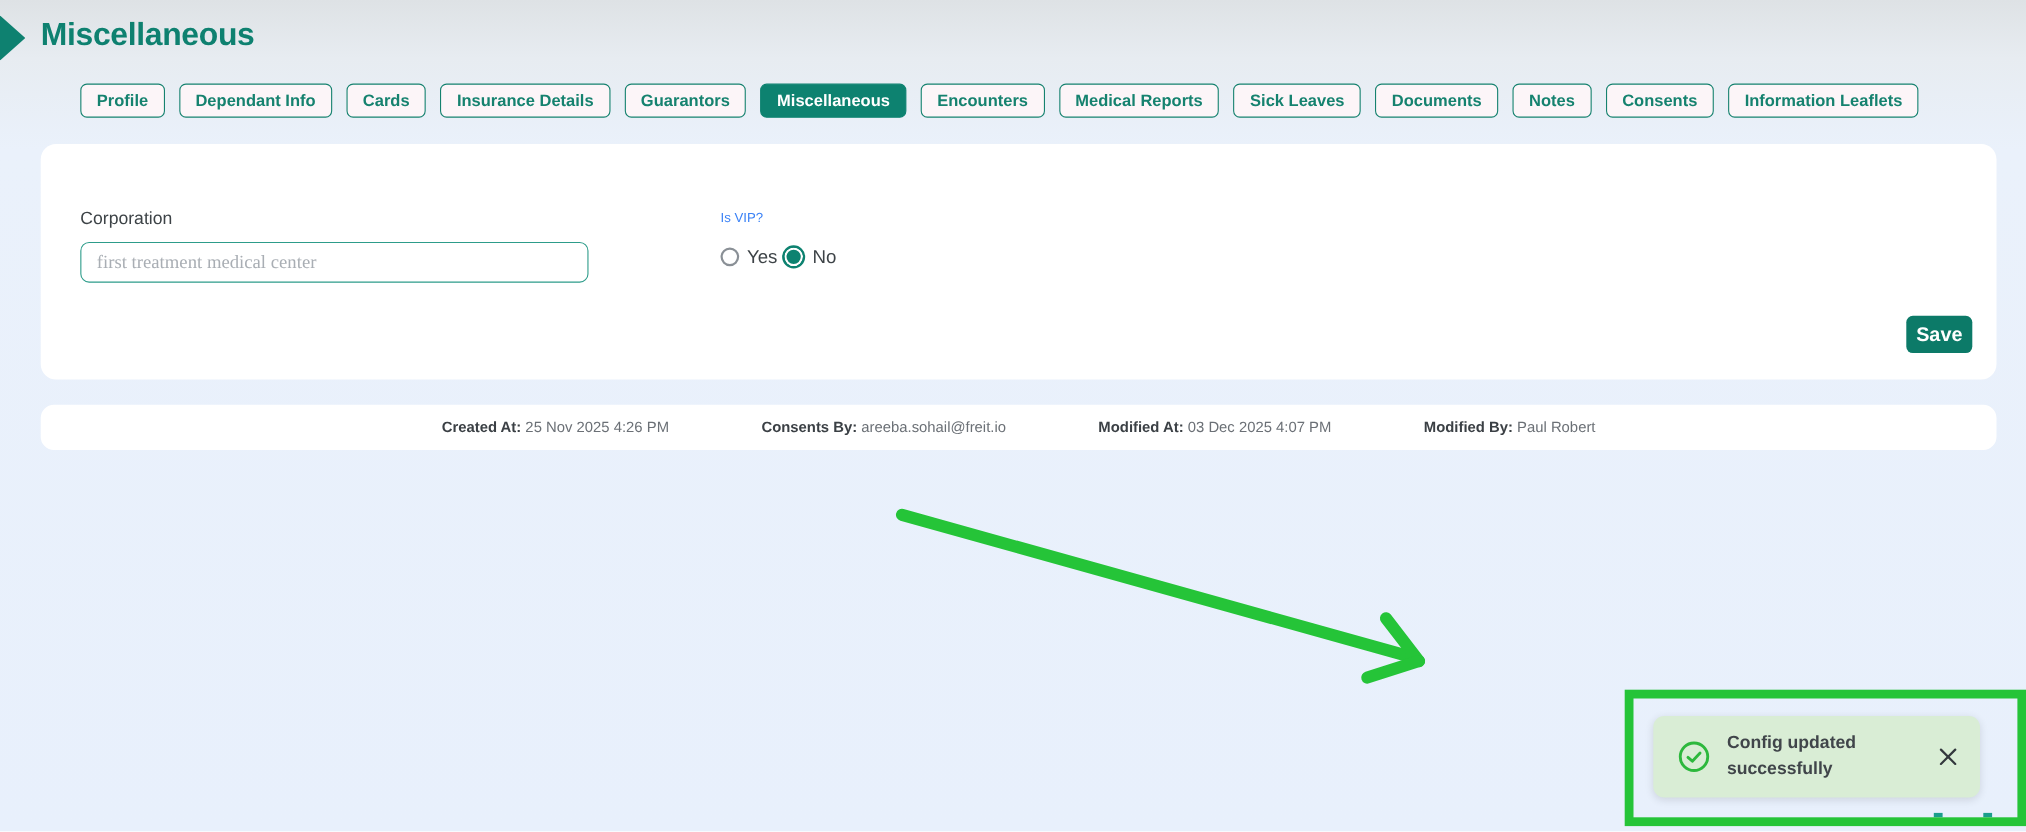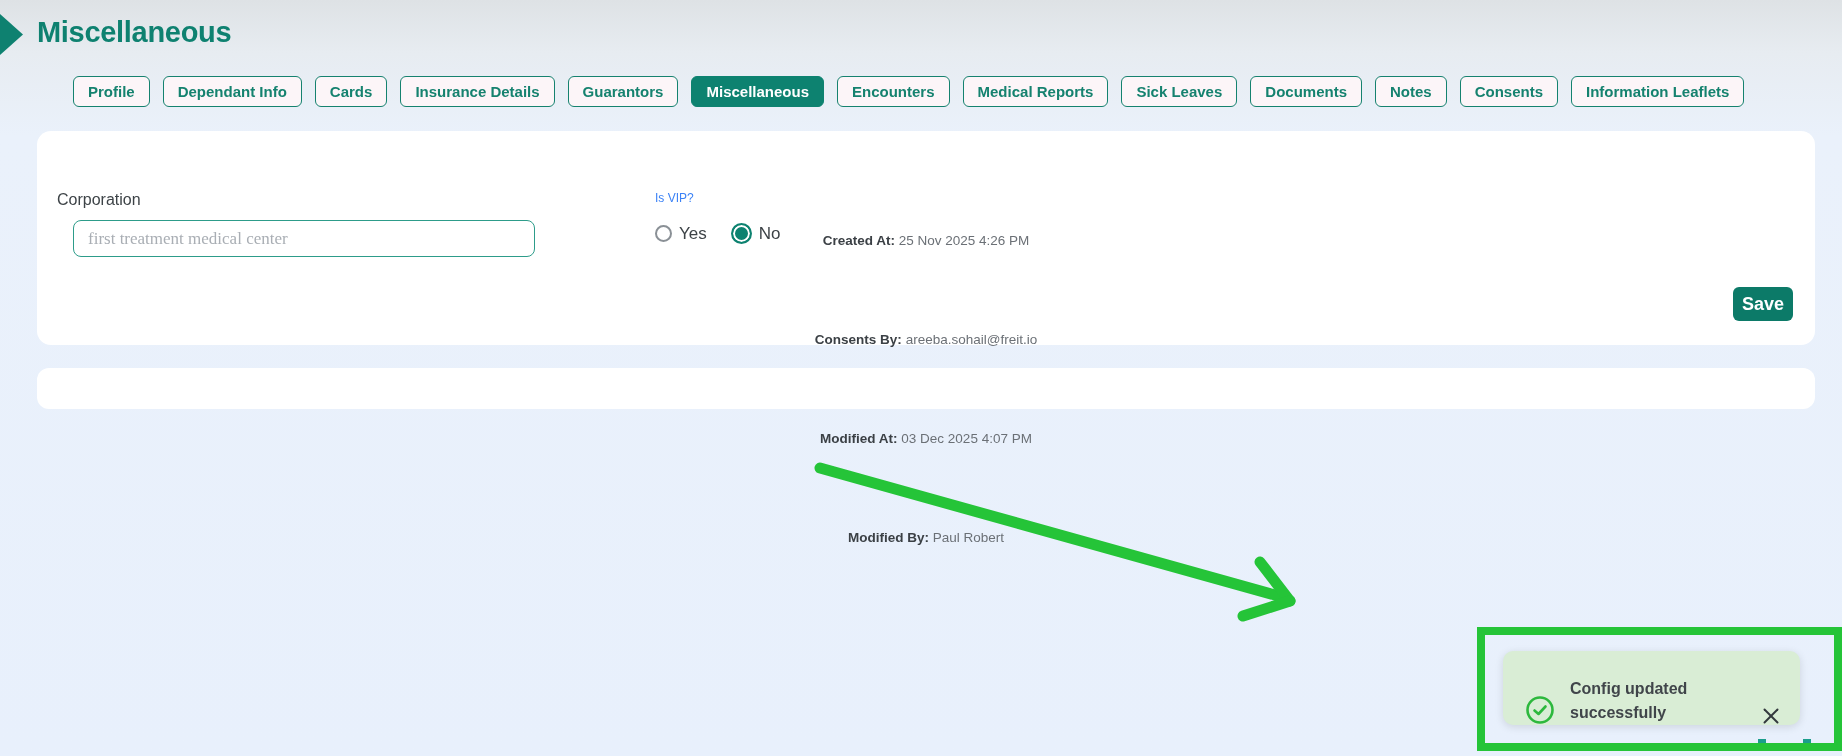--- a/index.html
+++ b/index.html
@@ -41,39 +41,39 @@
     cursor: pointer; white-space: nowrap;
   }
   .tab.active { background: #0d8270; color: #ffffff; border-color: #0d8270; }
   
   .card {
     position: absolute; left: 37px; top: 131px;
     width: 1778px; height: 214px;
     background: #ffffff; border-radius: 14px;
   }
   .field-label {
-    position: absolute; left: 20px; top: 60px;
+    position: absolute; left: 36px; top: 60px;
     font-size: 16px; font-weight: 500; color: #3d4347;
   }
   .text-input {
     position: absolute; left: 36px; top: 89px;
     width: 462px; height: 37px;
     border: 1px solid #2d9c8a; border-radius: 8px;
     background: #ffffff; outline: none;
     padding: 0 14px; font-size: 17px; color: #3d4347;
     font-family: Liberation Serif, serif;
   }
   .text-input::placeholder { color: #a9aeb4; opacity: 1; }
   .vip-label {
     position: absolute; left: 618px; top: 60px;
     font-size: 12px; font-weight: 500; color: #3b82f6;
   }
   .radio-row {
     position: absolute; left: 618px; top: 92px;
-    display: flex; align-items: center; gap: 24px;
+    display: flex; align-items: center; gap: 4px;
     font-size: 17px; color: #3d4347;
   }
   .radio-outer {
     width: 17px; height: 17px; border-radius: 50%;
     border: 2px solid #8a9096; background: #ffffff;
     display: inline-block; cursor: pointer;
   }
   .radio-outer.checked {
     width: 21px; height: 21px;
     border: 2px solid #0d8270; background: #0d8270;
@@ -88,21 +88,20 @@
     font-size: 18px; font-weight: 700; cursor: pointer;
     font-family: "Liberation Sans", "DejaVu Sans", sans-serif;
   }
   
   .meta-bar {
     position: absolute; left: 37px; top: 368px;
     width: 1778px; height: 41px;
     background: #ffffff; border-radius: 12px;
     display: flex; align-items: center; justify-content: center;
     gap: 84px;
-    flex-direction: column;
   }
   .meta-item { font-size: 13.5px; white-space: nowrap; }
   .meta-item b { color: #3b4045; font-weight: 700; }
   .meta-item span { color: #6b7076; }
   
   .annotation-svg {
     position: absolute; left: 0; top: 0;
     width: 1842px; height: 756px;
     pointer-events: none;
   }
@@ -111,21 +110,21 @@
     width: 365px; height: 124px;
     border: 8px solid #25c438;
     pointer-events: none;
   }
   
   .toast {
     position: absolute; left: 1503px; top: 651px;
     width: 297px; height: 74px;
     background: #d9edd5; border-radius: 10px;
     box-shadow: 0 2px 8px rgba(0,0,0,0.12);
-    display: flex; align-items: flex-end;
+    display: flex; align-items: center;
   }
   .toast-icon { margin-left: 22px; flex: 0 0 auto; display: flex; }
   .toast-text {
     margin-left: 15px; width: 158px;
     font-size: 16px; font-weight: 600; color: #40454a;
     line-height: 24px;
   }
   .toast-close {
     margin-left: auto; margin-right: 20px;
     background: none; border: none; cursor: pointer;

